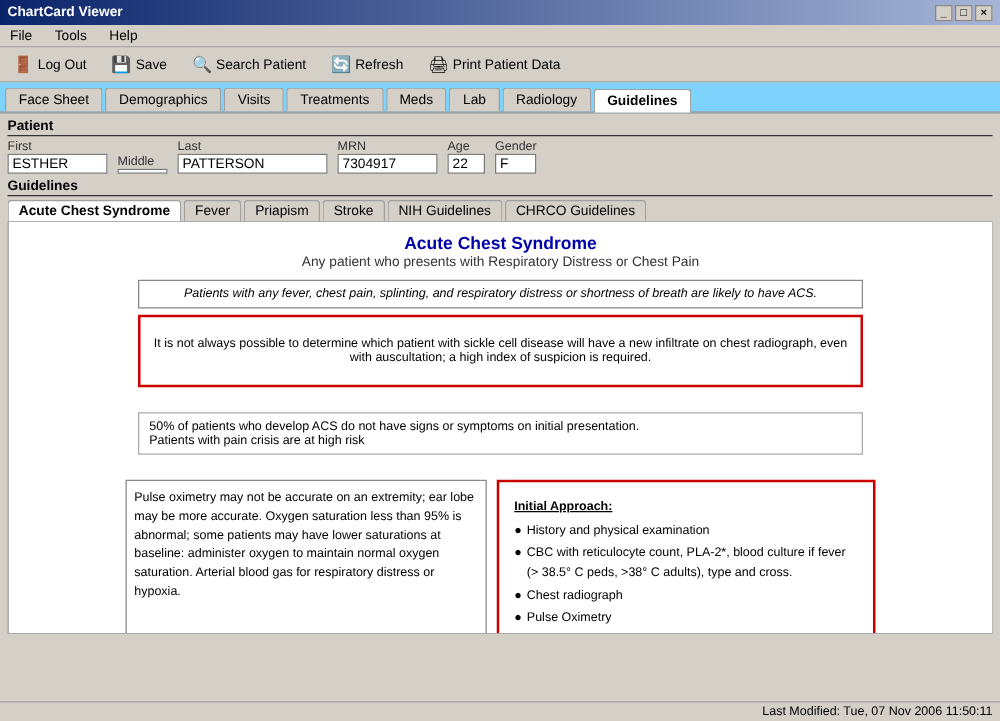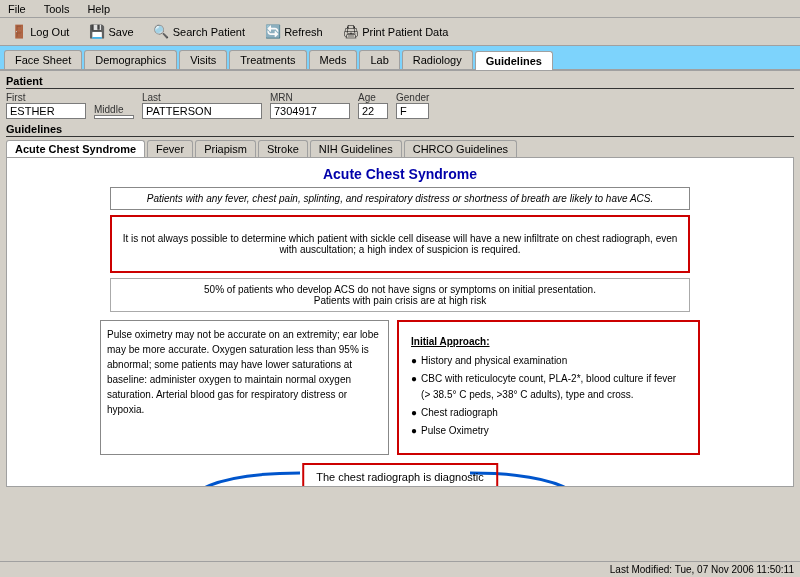--- a/index.html
+++ b/index.html
@@ -211,23 +211,23 @@
       padding: 16px 8px;
       margin: 5px auto;
       font-size: 10px;
       text-align: center;
       max-width: 580px;
     }
 
     .note-box {
       border: 1px solid #aaa;
       padding: 5px 8px;
-      margin: 5px auto;
-      font-size: 10px;
-      text-align: center;
+      margin: 20px auto;
+      font-size: 10px;
+      text-align: left;
       max-width: 580px;
     }
 
     .two-col {
       display: flex;
       gap: 8px;
       margin: 8px auto;
       max-width: 600px;
     }
 
@@ -288,20 +288,28 @@
       position: relative;
       height: 577px;
       overflow: hidden;
     }
   </style>
 </head>
 <body>
 
 <div class="main-wrapper">
 
+  <div class="title-bar">
+    <span>ChartCard Viewer</span>
+    <div class="title-bar-buttons">
+      <div class="title-bar-btn">_</div>
+      <div class="title-bar-btn">□</div>
+      <div class="title-bar-btn">×</div>
+    </div>
+  </div>
 
   <div class="menu-bar">
     <span class="menu-item">File</span>
     <span class="menu-item">Tools</span>
     <span class="menu-item">Help</span>
   </div>
 
   <div class="toolbar">
     <div class="toolbar-btn">
       <span class="toolbar-icon">🚪</span>
@@ -376,20 +384,21 @@
         <div class="guideline-tab">Fever</div>
         <div class="guideline-tab">Priapism</div>
         <div class="guideline-tab">Stroke</div>
         <div class="guideline-tab">NIH Guidelines</div>
         <div class="guideline-tab">CHRCO Guidelines</div>
       </div>
 
       <div class="guidelines-content">
 
         <div class="acs-title">Acute Chest Syndrome</div>
+        <div class="acs-subtitle">Any patient who presents with Respiratory Distress or Chest Pain</div>
 
         <div class="info-box">Patients with any fever, chest pain, splinting, and respiratory distress or shortness of breath are likely to have ACS.</div>
 
         <div class="warning-box">It is not always possible to determine which patient with sickle cell disease will have a new infiltrate on chest radiograph, even with auscultation; a high index of suspicion is required.</div>
 
         <div class="note-box">
           <span>50% of patients who develop ACS do not have signs or symptoms on initial presentation.</span><br>
           <span>Patients with pain crisis are at high risk</span>
         </div>
 

